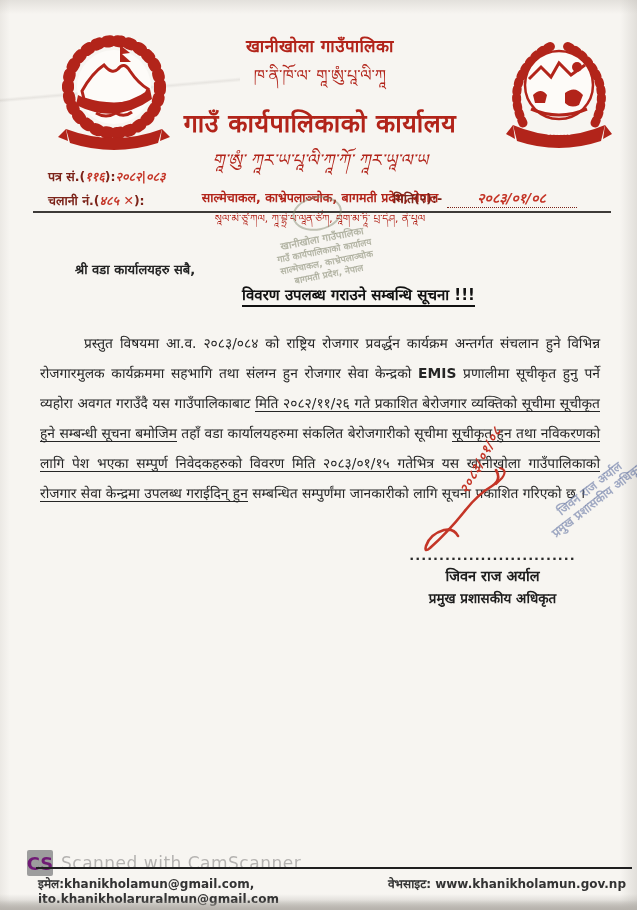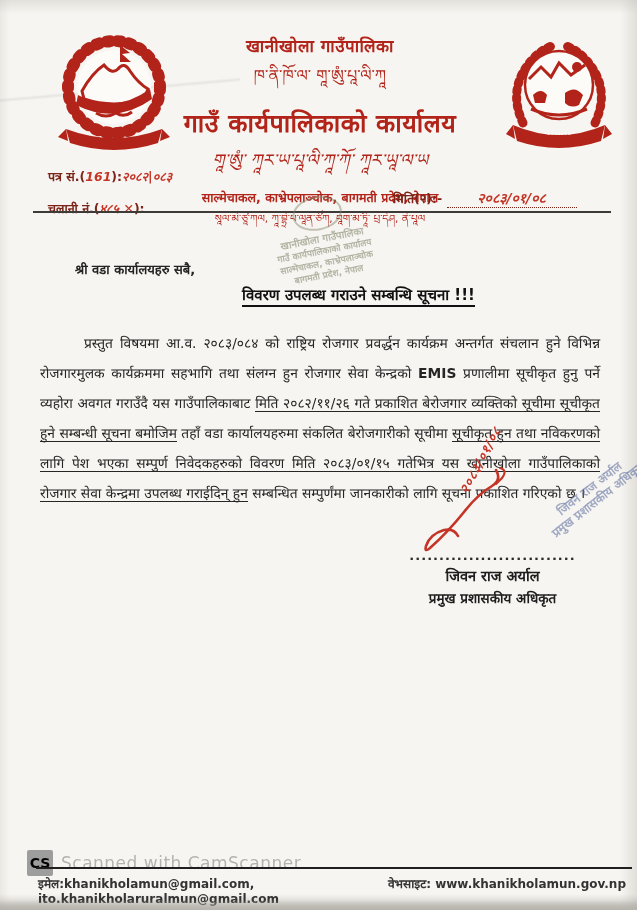--- a/index.html
+++ b/index.html
@@ -24,21 +24,21 @@
   .hdr .muni{font-size:17px;font-weight:bold;letter-spacing:.5px;}
   .hdr .tib1{font-size:16px;margin-top:1px;}
   .hdr .office{font-size:25px;font-weight:bold;margin-top:2px;letter-spacing:.5px;}
   .hdr .tib2{font-size:17px;margin-top:2px;font-style:italic;}
   .hdr .addr{font-size:12.5px;font-weight:bold;margin-top:0;}
   .hdr .tib3{font-size:10.5px;margin-top:1px;}
   
   .refline{position:absolute;font-size:12.5px;font-weight:bold;color:#7c241a;}
   .hand{color:#c43527;font-weight:bold;font-style:italic;}
   .ref-letter{left:48px;top:168px;}
-  .ref-chalani{left:48px;top:200px;}
+  .ref-chalani{left:48px;top:192px;}
   .ref-date{left:393px;top:188px;}
   .date-dots{display:inline-block;border-bottom:1.5px dotted #7c241a;min-width:130px;text-align:center;}
   .date-dots .hand{font-size:14px;}
   .rule{position:absolute;left:33px;top:211px;width:578px;height:2px;background:#3d3a38;}
   
   .round-stamp{position:absolute;left:262px;top:196px;width:120px;text-align:center;
     transform:rotate(-11deg);color:rgba(125,130,104,.55);font-weight:bold;line-height:12px;}
   .round-stamp .oval{width:46px;height:30px;border:2px solid rgba(125,130,104,.45);
     border-radius:50%;margin:0 auto 3px auto;}
   .round-stamp .s1{font-size:10px;}
@@ -56,21 +56,21 @@
   .sig-date-hand{position:absolute;left:455px;top:488px;color:#c43527;font-size:13px;font-weight:bold;
     font-style:italic;transform:rotate(-62deg);transform-origin:left top;letter-spacing:1px;}
   .blue-stamp{position:absolute;left:538px;top:520px;width:120px;color:rgba(74,94,150,.5);
     font-weight:bold;font-size:12px;line-height:14px;transform:rotate(-38deg);transform-origin:left top;text-align:center;}
   .sig-block{position:absolute;left:380px;top:548px;width:225px;text-align:center;color:#1e1e1e;}
   .sig-dots{font-size:13px;font-weight:bold;letter-spacing:1px;color:#2a2a2a;}
   .sig-name{font-size:14.5px;font-weight:bold;margin-top:2px;}
   .sig-title{font-size:13.5px;font-weight:bold;margin-top:4px;}
   
   .cam{position:absolute;left:27px;top:850px;display:flex;align-items:center;}
-  .cam-box{width:26px;height:26px;background:#9d9d9d;color:#000000;font-size:14px;font-weight:bold;
+  .cam-box{width:26px;height:26px;background:#9d9d9d;color:#701a75;font-size:18px;font-weight:bold;
     display:flex;align-items:center;justify-content:center;border-radius:2px;}
   .cam-text{font-size:17px;color:#b5b3b1;margin-left:8px;letter-spacing:.5px;}
   .foot-rule{position:absolute;left:36px;top:867px;width:596px;height:2px;background:#1f1f1f;}
   .foot-text{position:absolute;left:38px;top:875px;width:594px;font-size:12px;font-weight:bold;color:#333;}
   .foot-text .site{float:right;margin-right:6px;}
   .bottom-shade{position:absolute;left:0;bottom:0;width:100%;height:10px;
     background:linear-gradient(0deg,#b6b2ac,rgba(182,178,172,0));}
 </style>
 </head>
 <body>
@@ -105,21 +105,21 @@
   <div class="hdr">
     <div class="muni">खानीखोला गाउँपालिका</div>
     <div class="tib1">ཁ་ནི་ཁོ་ལ་ གཱ་ཨུཾ་པཱ་ལི་ཀཱ</div>
     <div class="office">गाउँ कार्यपालिकाको कार्यालय</div>
     <div class="tib2">གཱ་ཨུཾ་ ཀཱ​ར་ཡ་པཱ་ལི་ཀཱ་ཀོ་ ཀཱ​ར་ཡཱ་ལ་ཡ</div>
     <div class="addr">साल्मेचाकल, काभ्रेपलाञ्चोक, बागमती प्रदेश, नेपाल</div>
     <div class="tib3">སཱལ་མེ་ཙཱ་ཀལ, ཀཱ་བྷྲེ་པ་ལཱན་ཙོཀ, བཱག་མ་ཏཱི་ པྲ་དེ​ཤ, ནེ་པཱལ</div>
   </div>
 
   <div class="refline ref-letter">
-    <span>पत्र सं.(</span><span class="hand">161</span><span>):</span><span class="hand">२०८२|०८३</span>
+    <span>पत्र सं.(</span><span class="hand">११६</span><span>):</span><span class="hand">२०८२|०८३</span>
   </div>
   <div class="refline ref-chalani">
     <span>चलानी नं.(</span><span class="hand">४८५ ✕</span><span>):</span>
   </div>
   <div class="refline ref-date">
     <span>मिति(२):-</span>
     <span class="date-dots"><span class="hand">२०८३/०१/०८</span></span>
   </div>
 
   <div class="rule"></div>

